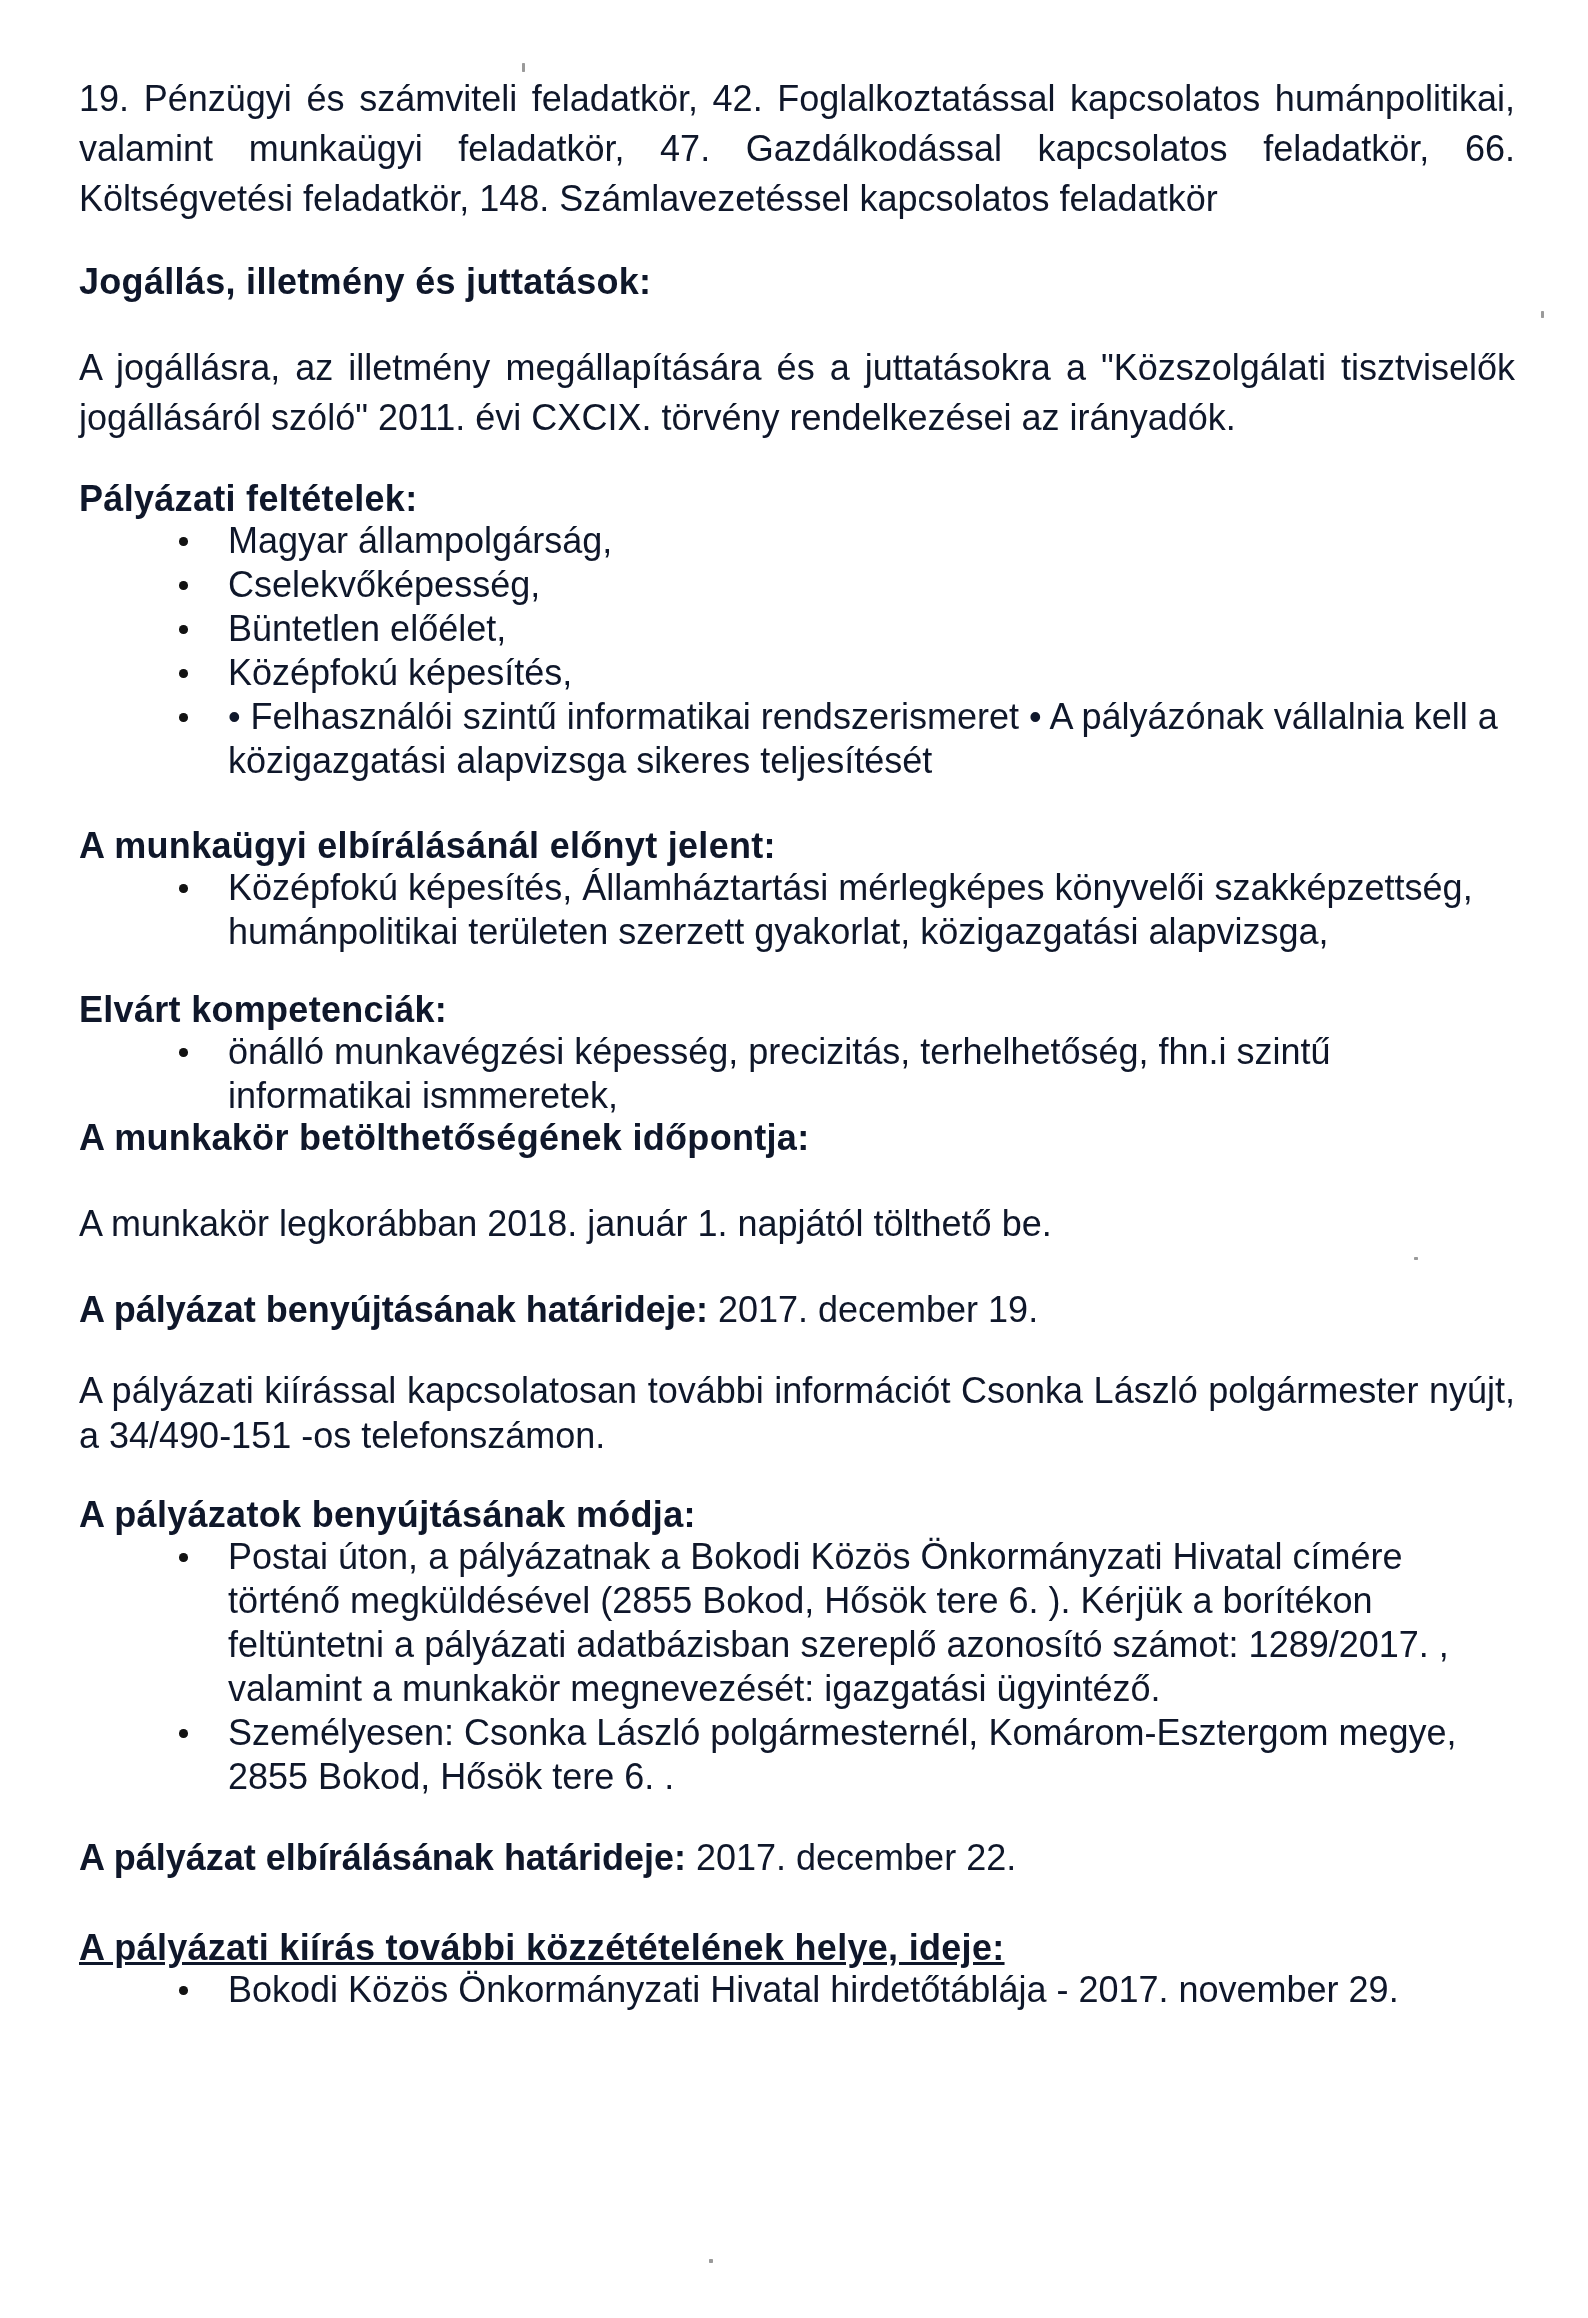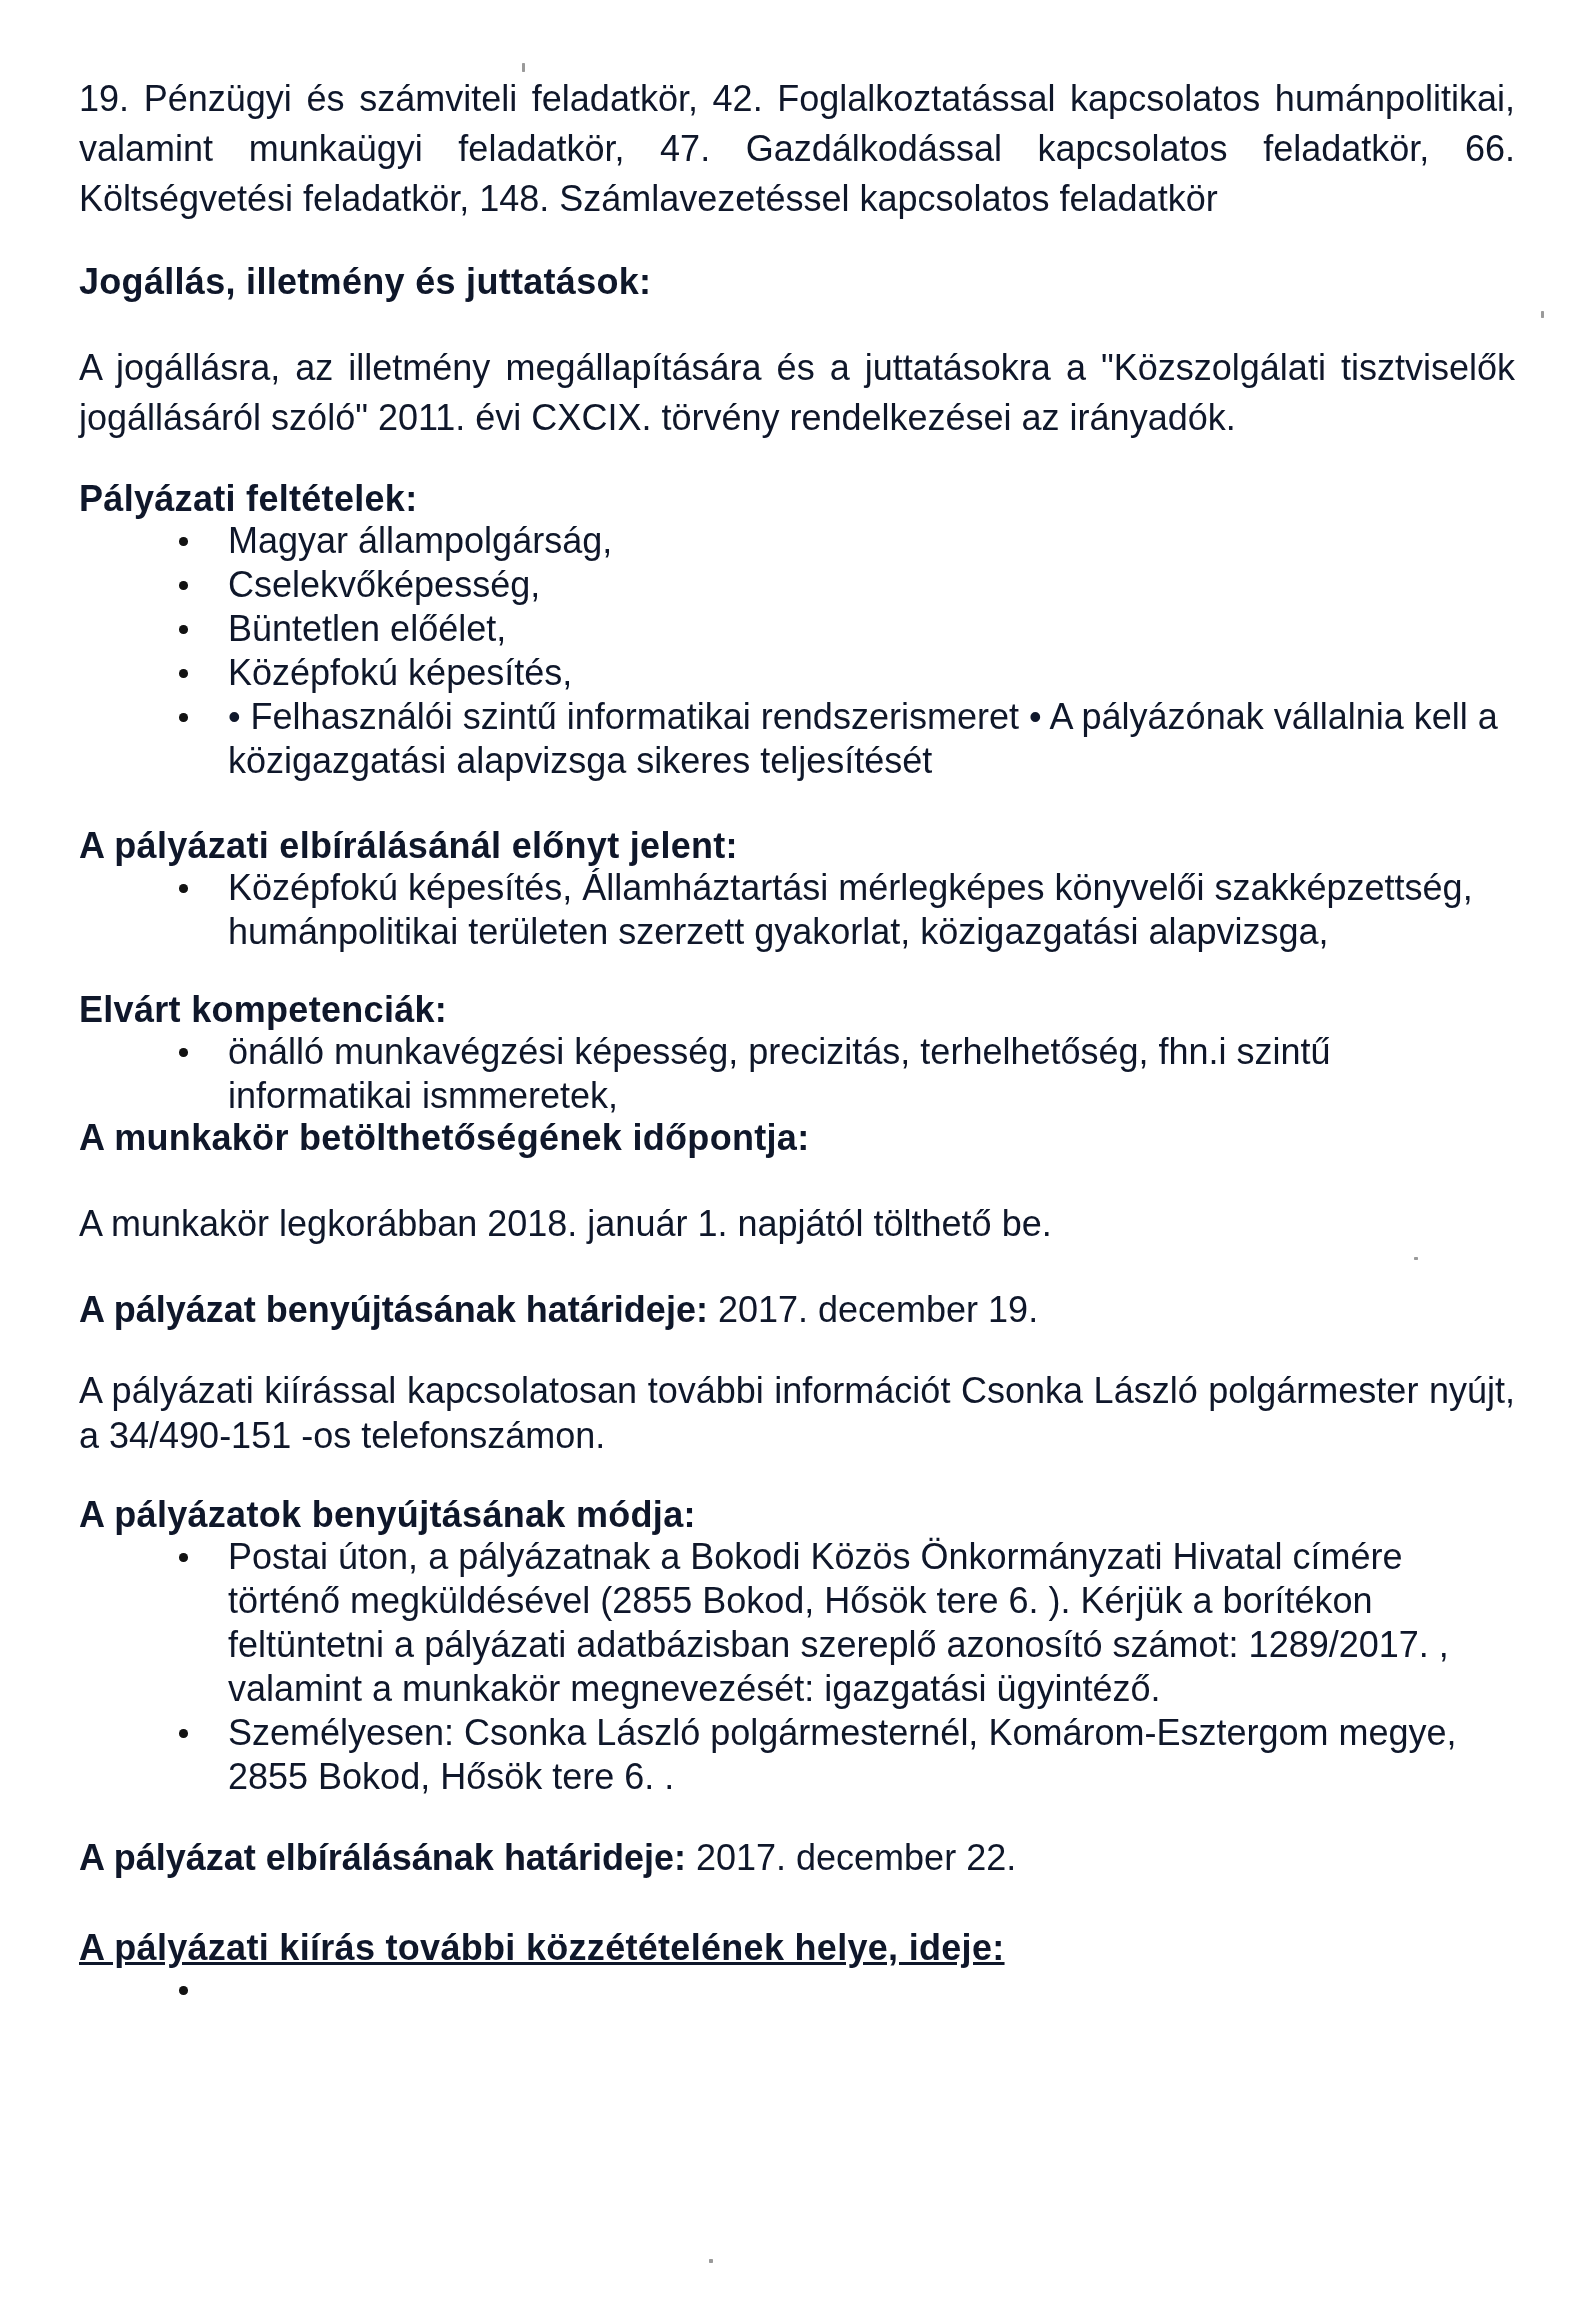--- a/index.html
+++ b/index.html
@@ -99,21 +99,21 @@
 
   <h3 class="m-h-req">Pályázati feltételek:</h3>
   <ul class="list m-ul-req">
     <li><span class="bullet"></span><span>Magyar állampolgárság,</span></li>
     <li><span class="bullet"></span><span>Cselekvőképesség,</span></li>
     <li><span class="bullet"></span><span>Büntetlen előélet,</span></li>
     <li><span class="bullet"></span><span>Középfokú képesítés,</span></li>
     <li><span class="bullet"></span><span>• Felhasználói szintű informatikai rendszerismeret • A pályázónak vállalnia kell a közigazgatási alapvizsga sikeres teljesítését</span></li>
   </ul>
 
-  <h3 class="m-h-adv">A pályázati elbírálásánál előnyt jelent:</h3>
+  <h3 class="m-h-adv">A munkaügyi elbírálásánál előnyt jelent:</h3>
   <ul class="list m-ul-adv">
     <li><span class="bullet"></span><span>Középfokú képesítés, Államháztartási mérlegképes könyvelői szakképzettség, humánpolitikai területen szerzett gyakorlat, közigazgatási alapvizsga,</span></li>
   </ul>
 
   <h3 class="m-h-comp">Elvárt kompetenciák:</h3>
   <ul class="list m-ul-comp">
     <li><span class="bullet"></span><span>önálló munkavégzési képesség, precizitás, terhelhetőség, fhn.i szintű informatikai ismmeretek,</span></li>
   </ul>
 
   <h3 class="m-h-start">A munkakör betölthetőségének időpontja:</h3>
@@ -126,17 +126,17 @@
   <h3 class="m-h-method">A pályázatok benyújtásának módja:</h3>
   <ul class="list m-ul-method">
     <li><span class="bullet"></span><span>Postai úton, a pályázatnak a Bokodi Közös Önkormányzati Hivatal címére történő megküldésével (2855 Bokod, Hősök tere 6. ). Kérjük a borítékon feltüntetni a pályázati adatbázisban szereplő azonosító számot: 1289/2017. , valamint a munkakör megnevezését: igazgatási ügyintéző.</span></li>
     <li><span class="bullet"></span><span>Személyesen: Csonka László polgármesternél, Komárom-Esztergom megye, 2855 Bokod, Hősök tere 6. .</span></li>
   </ul>
 
   <p class="para m-p-eval"><span class="inline-label">A pályázat elbírálásának határideje:</span> <span>2017. december 22.</span></p>
 
   <h3 class="m-h-publish">A pályázati kiírás további közzétételének helye, ideje:</h3>
   <ul class="list m-ul-publish">
-    <li><span class="bullet"></span></li>
+    <li><span class="bullet"></span><span>Bokodi Közös Önkormányzati Hivatal hirdetőtáblája - 2017. november 29.</span></li>
   </ul>
 
 </div>
 
 
 </body></html>

